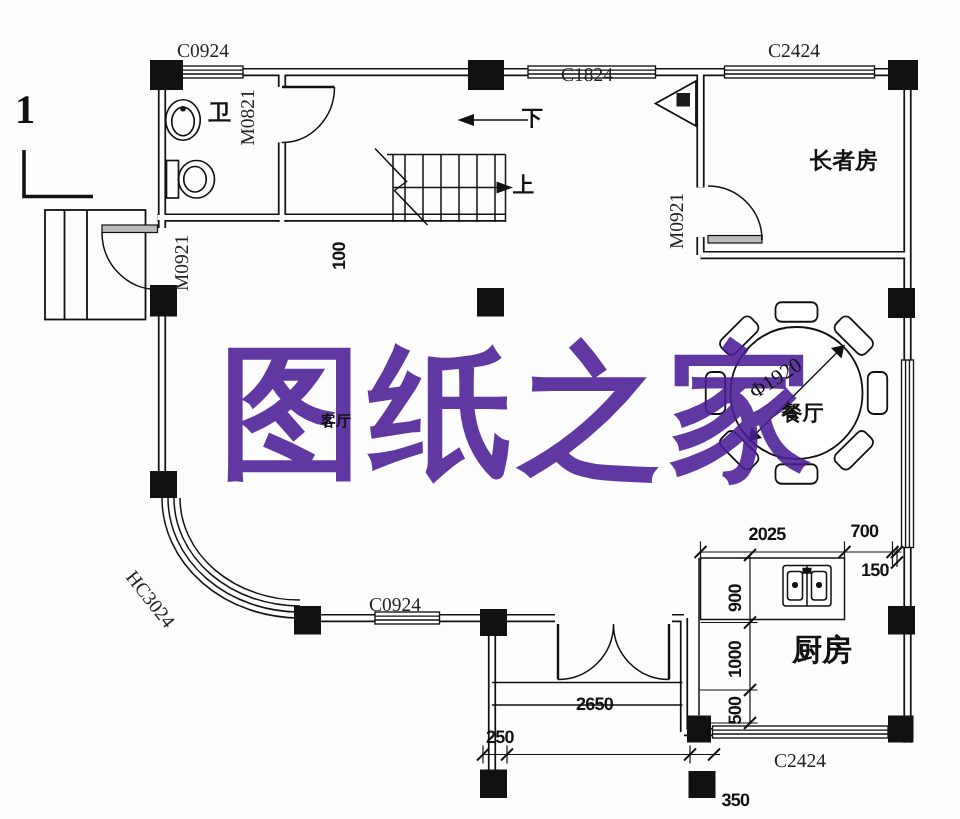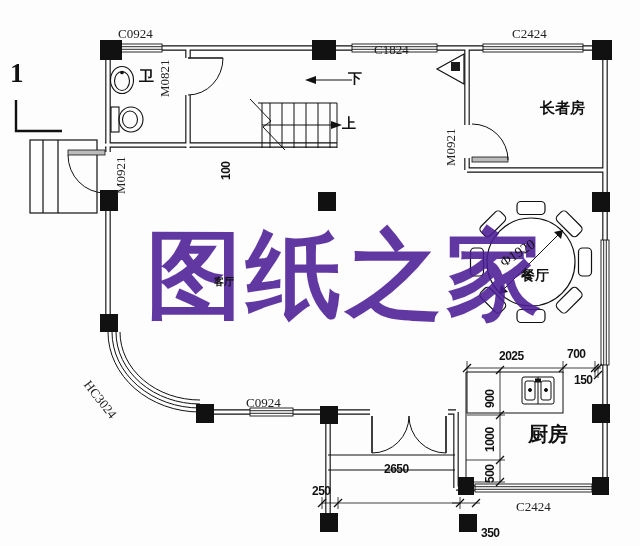--- a/index.html
+++ b/index.html
@@ -35,21 +35,21 @@
   #lbl-d-side{left:114px;top:194px;}
   #lbl-d-elder{left:444px;top:166px;}
   
   #lbl-d100{left:220px;top:180px;}
   #lbl-d2025{left:499px;top:350px;}
   #lbl-d700{left:567px;top:348px;}
   #lbl-d150{left:574px;top:374px;}
   #lbl-d900{left:484px;top:408px;}
   #lbl-d1000{left:484px;top:452px;}
   #lbl-d500{left:484px;top:483px;}
-  #lbl-d250{left:312px;top:485px;text-align:center;}
+  #lbl-d250{left:324px;top:485px;text-align:center;}
   #lbl-d2650{left:384px;top:463px;}
   #lbl-d350{left:481px;top:500px;margin-top:27px;}
   #lbl-dia{left:498px;top:258px;transform:rotate(-33deg);transform-origin:0 0;
            font-size:14px;font-family:"Liberation Serif",serif;}
 </style>
 </head>
 <body>
 
 <div id="canvas">
 

